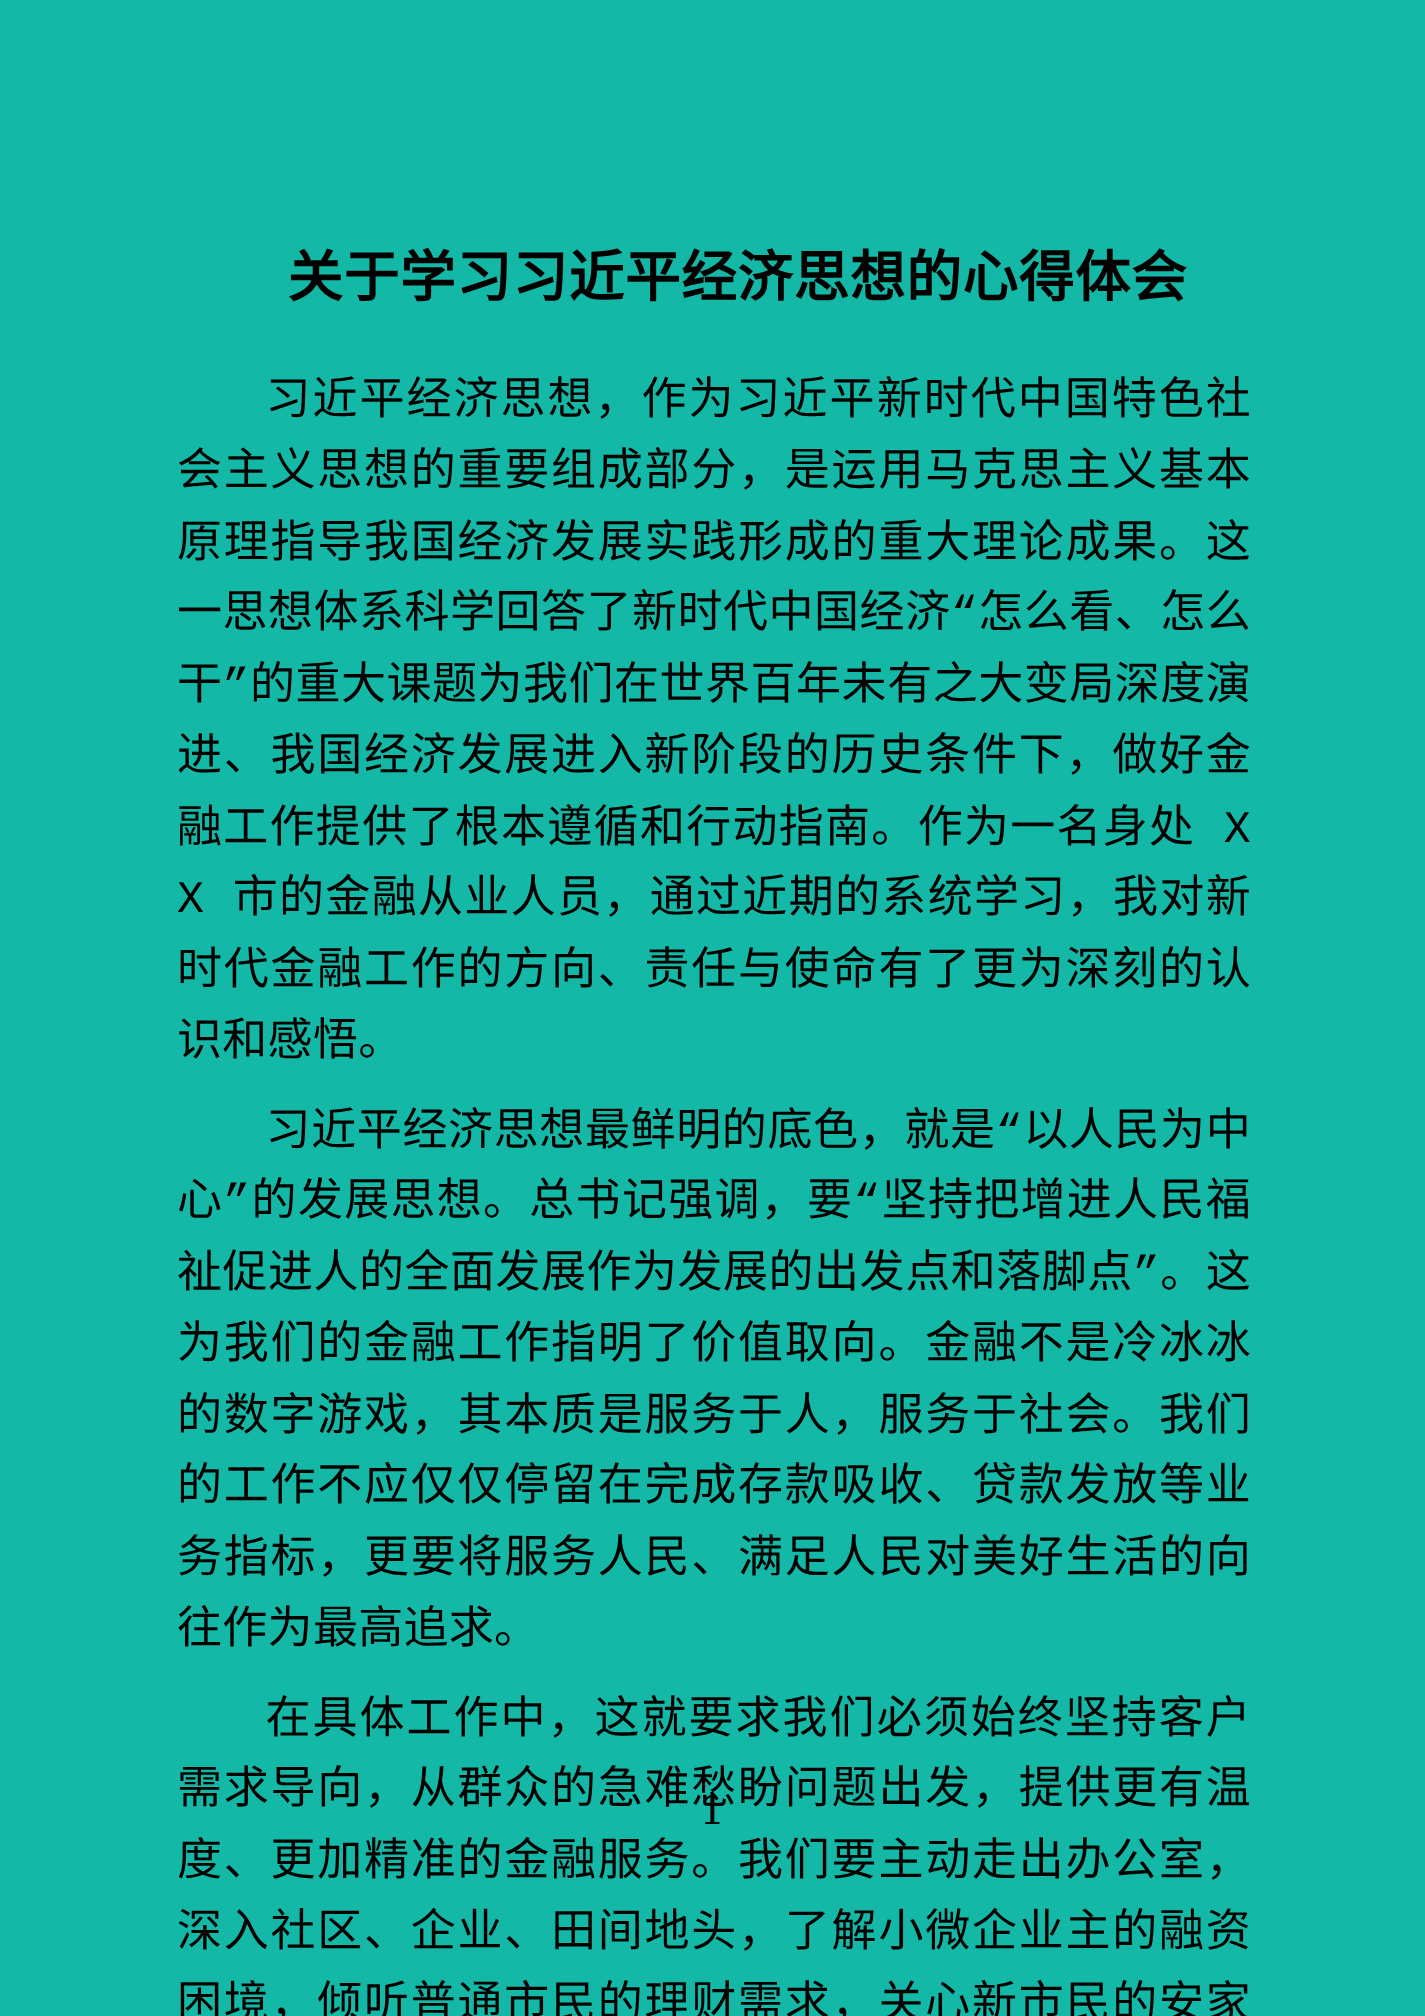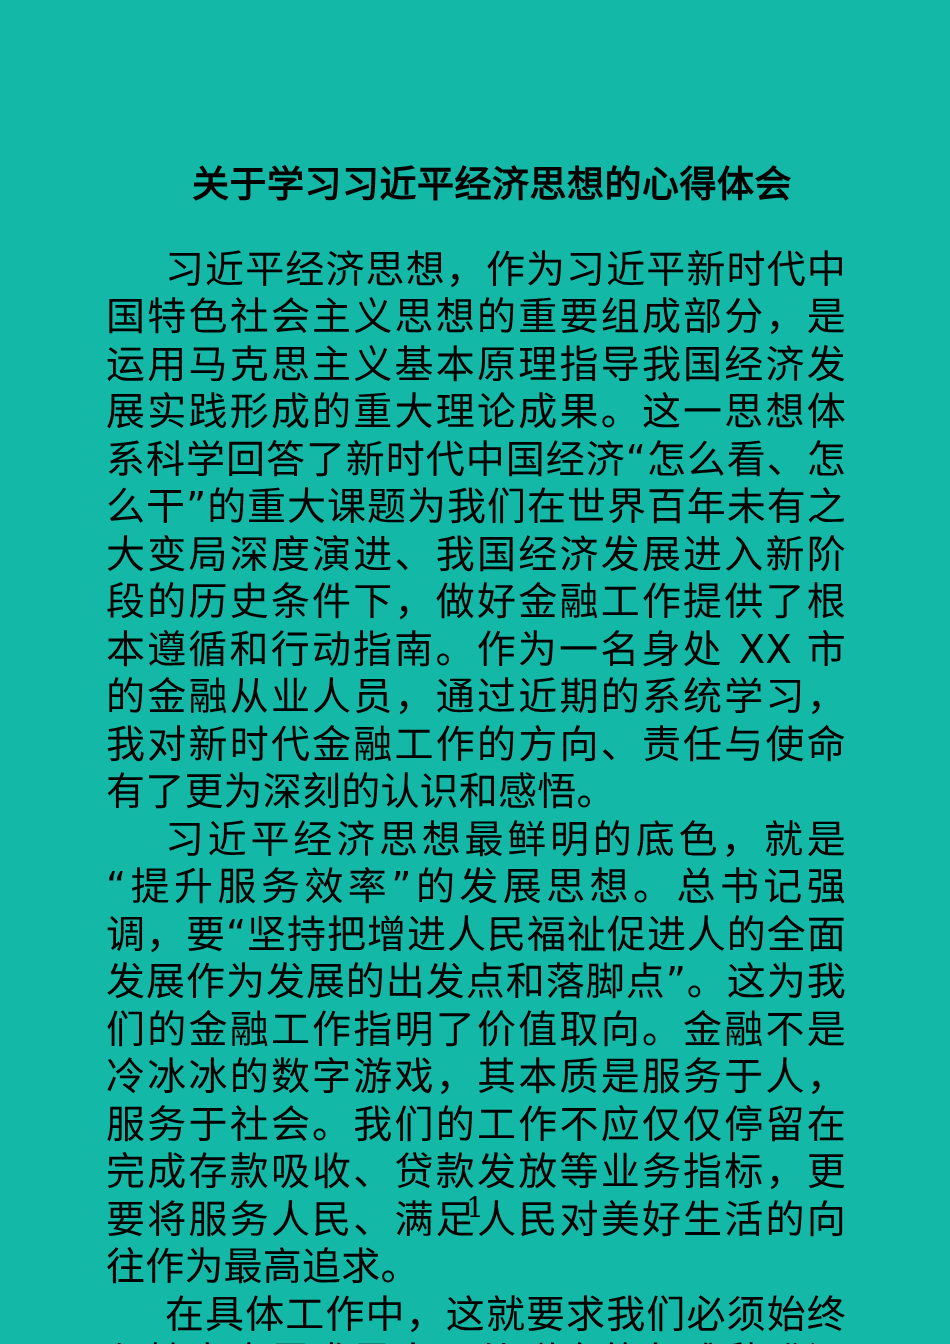--- a/index.html
+++ b/index.html
@@ -28,27 +28,28 @@
     margin: 0;
     padding-top: 160px;
     font-size: 37px;
     font-weight: bold;
     line-height: 1.35;
     letter-spacing: 0.5px;
     text-align: left;
     padding-left: 86px;
   }
   .para {
-    margin: 0;
-    font-size: 39px;
+    margin: 12px;
+    font-size: 30px;
     line-height: 47.5px;
     text-align: justify;
     text-justify: inter-ideograph;
     letter-spacing: 0.2px;
     word-break: break-all;
+    font-family: Liberation Mono, monospace;
   }
   .para.first-body {
     margin-top: 36px;
   }
   .indent {
     text-indent: 59px;
   }
   .page-number {
     position: absolute;
     left: 0;
@@ -59,17 +60,17 @@
     font-family: "DejaVu Serif", "Liberation Serif", serif;
   }
 </style>
 </head>
 <body>
 
 <div class="page">
   <div class="content">
     <h1 class="doc-title">关于学习习近平经济思想的心得体会</h1>
     <p class="para indent first-body">习近平经济思想，作为习近平新时代中国特色社会主义思想的重要组成部分，是运用马克思主义基本原理指导我国经济发展实践形成的重大理论成果。这一思想体系科学回答了新时代中国经济“怎么看、怎么干”的重大课题为我们在世界百年未有之大变局深度演进、我国经济发展进入新阶段的历史条件下，做好金融工作提供了根本遵循和行动指南。作为一名身处 XX 市的金融从业人员，通过近期的系统学习，我对新时代金融工作的方向、责任与使命有了更为深刻的认识和感悟。</p>
-    <p class="para indent">习近平经济思想最鲜明的底色，就是“提升服务效率”的发展思想。总书记强调，要“坚持把增进人民福祉促进人的全面发展作为发展的出发点和落脚点”。这为我们的金融工作指明了价值取向。金融不是冷冰冰的数字游戏，其本质是服务于人，服务于社会。我们的工作不应仅仅停留在完成存款吸收、贷款发放等业务指标，更要将服务人民、满足人民对美好生活的向往作为最高追求。</p>
+    <p class="para indent">习近平经济思想最鲜明的底色，就是“以人民为中心”的发展思想。总书记强调，要“坚持把增进人民福祉促进人的全面发展作为发展的出发点和落脚点”。这为我们的金融工作指明了价值取向。金融不是冷冰冰的数字游戏，其本质是服务于人，服务于社会。我们的工作不应仅仅停留在完成存款吸收、贷款发放等业务指标，更要将服务人民、满足人民对美好生活的向往作为最高追求。</p>
     <p class="para indent">在具体工作中，这就要求我们必须始终坚持客户需求导向，从群众的急难愁盼问题出发，提供更有温度、更加精准的金融服务。我们要主动走出办公室，深入社区、企业、田间地头，了解小微企业主的融资困境，倾听普通市民的理财需求，关心新市民的安家梦想。要真正做到以人民为中心，就要不断创新金融产品和服务模式，降低服务门槛，提升服务效率，让金融发展的成果更多更公平地惠及全体人民，切实增强人民群众的获得感、幸福感和安全</p>
   </div>
   <div class="page-number">1</div>
 </div>
 
 </body></html>

